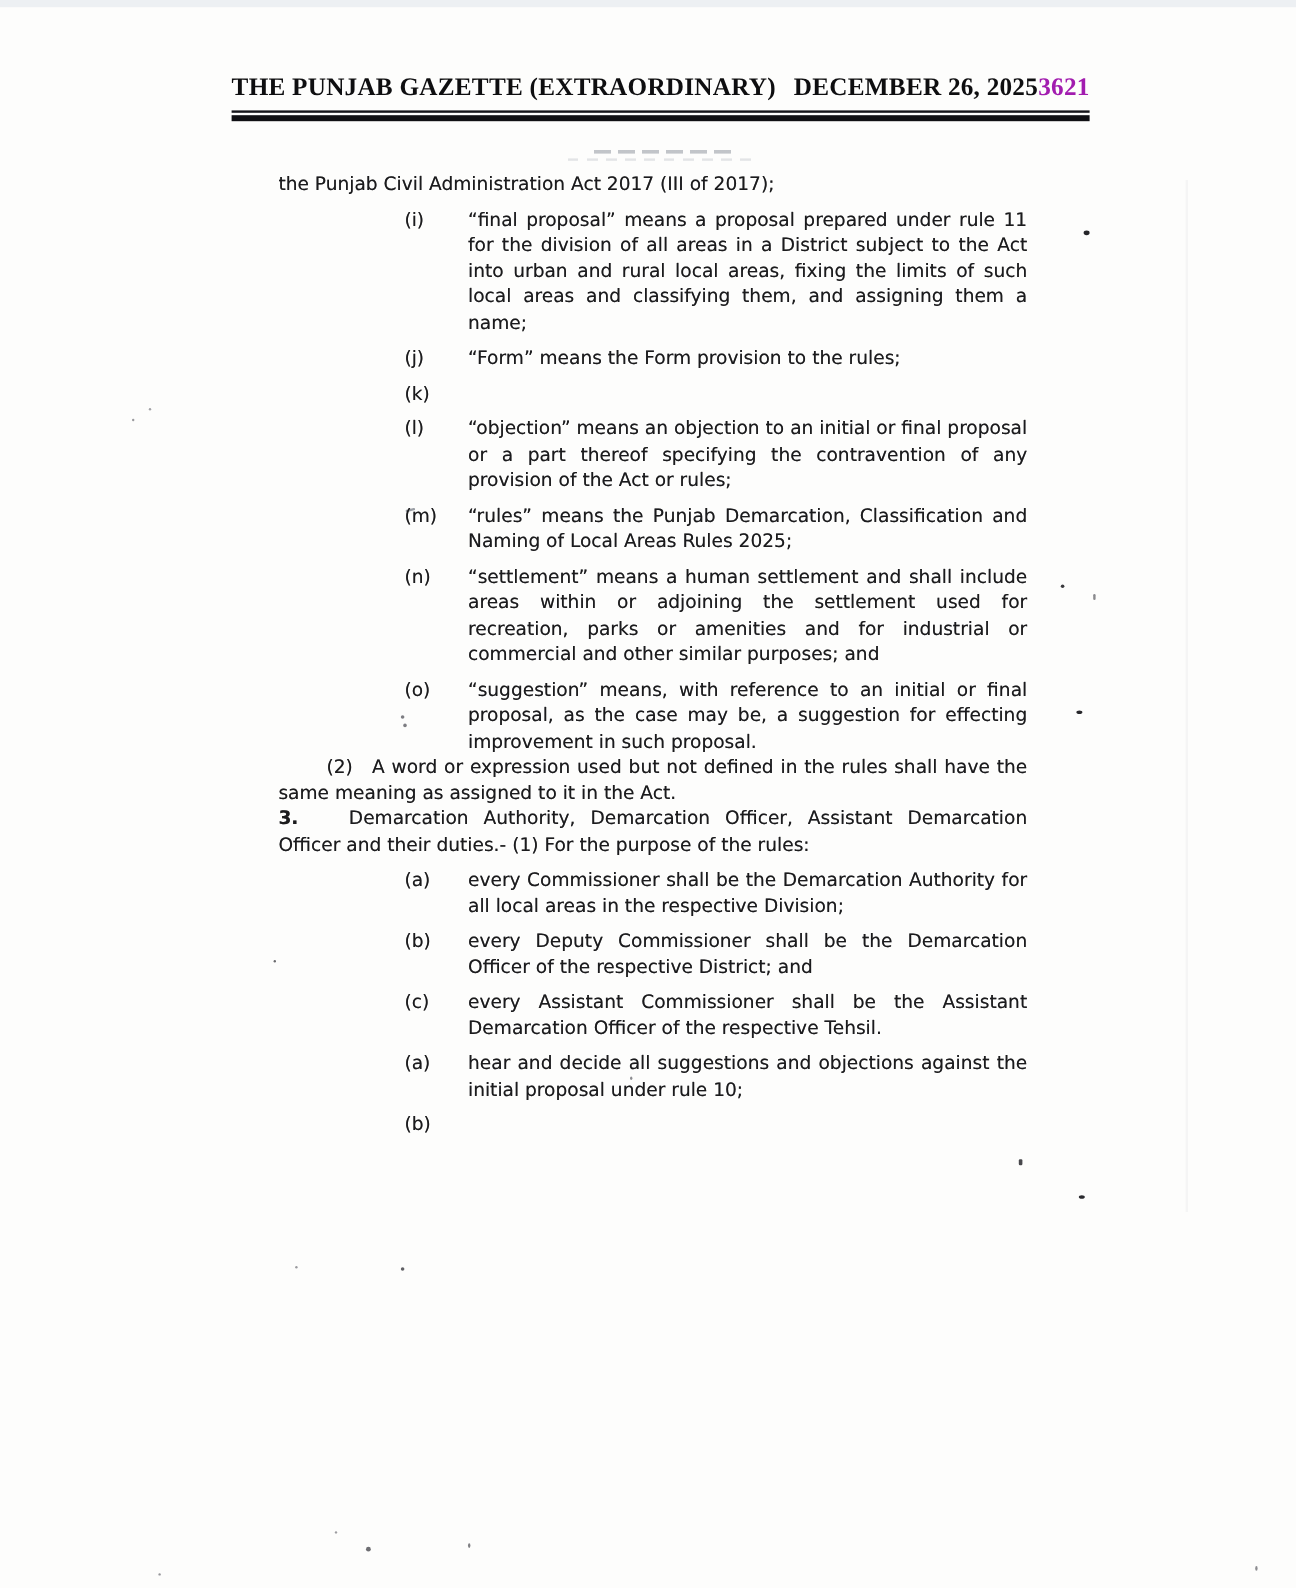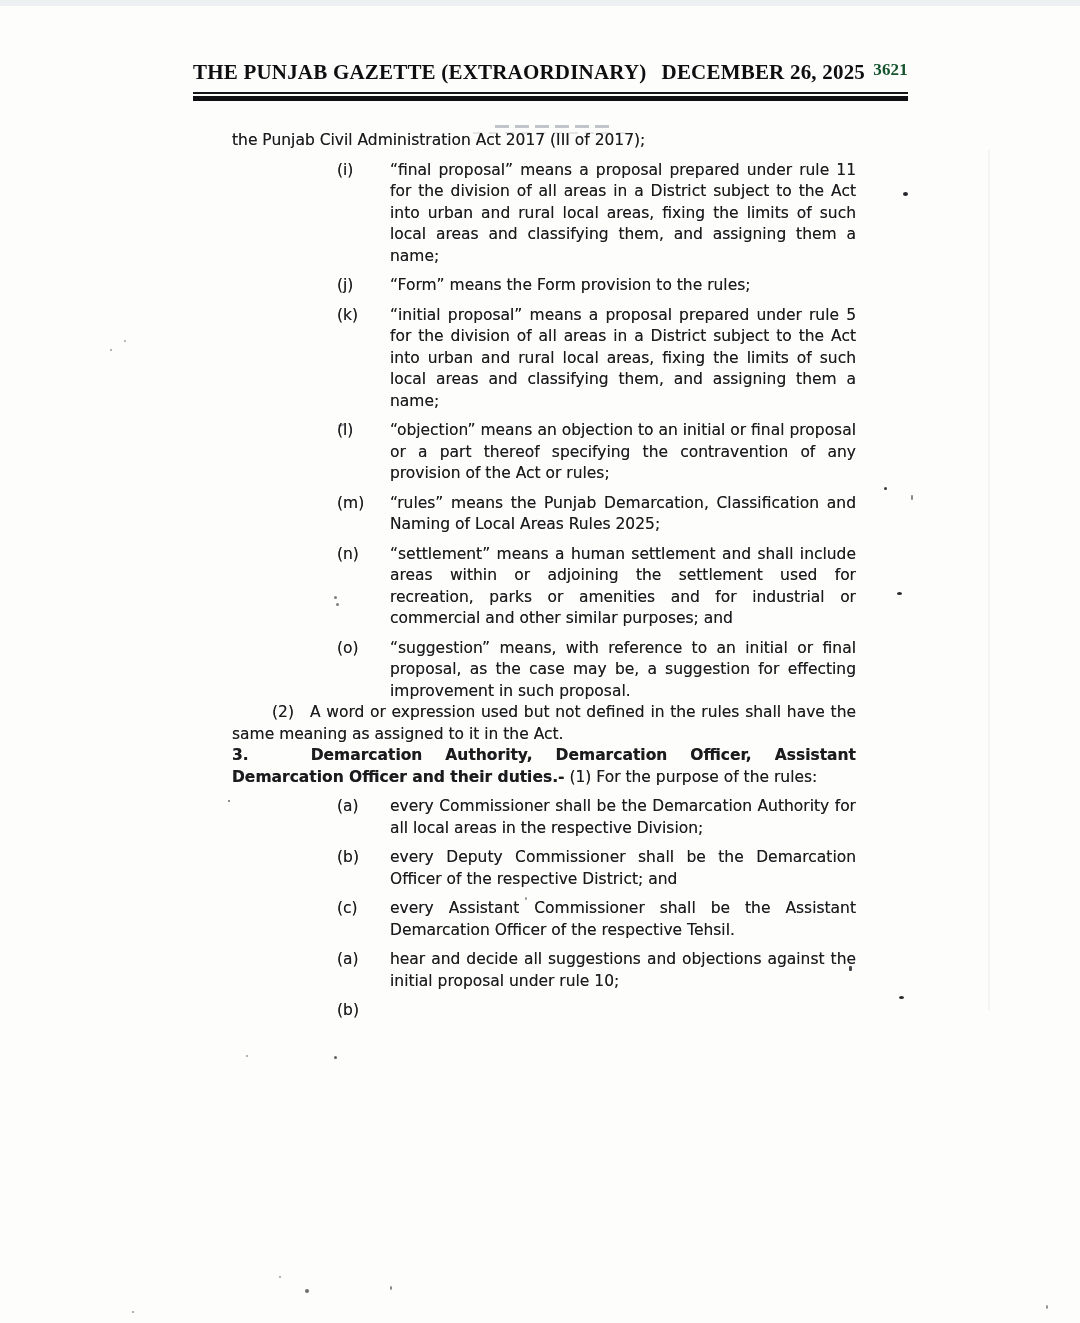--- a/index.html
+++ b/index.html
@@ -20,45 +20,45 @@
     position:absolute; left:193px; top:60px; width:715px; height:28px;
     font-family:"Liberation Serif", serif;
     font-weight:bold; font-size:21px; color:#0e0e10;
     letter-spacing:0.2px;
     white-space:nowrap;
   }
   .hdr-date { margin-left:15px; }
   .hdr-page {
     position:absolute; right:0; top:0;
     font-family:"Liberation Serif", serif;
-    font-weight:bold; font-size:17px; color:#14532d;
+    font-weight:bold; font-size:21px; color:#a21caf;
   }
   .header-rule { position:absolute; left:193px; top:92px; width:715px; }
   .rule-thin  { height:2px; background:#15151a; }
   .rule-thick { height:5px; background:#101014; margin-top:2px; }
 
   
   .content {
-    position:absolute; left:232px; top:130px; width:624px;
+    position:absolute; left:232px; top:143px; width:624px;
     font-size:15.5px; line-height:21.5px;
     text-shadow:0 0 0.4px rgba(25,25,28,0.6);
   }
   .content p { margin:0; }
   .cont {
     margin-left:158px; width:466px;
     text-align:justify;
   }
   .def { display:flex; margin-top:8px; }
   .def .lbl { flex:0 0 53px; margin-left:105px; }
   .def .txt { width:466px; text-align:justify; }
   .c2 { margin-top:11px; text-indent:40px; text-align:justify; }
   .c2lbl { margin-right:16px; }
   .sec3 { margin-top:11px; text-align:justify; }
   .secnum { font-weight:bold; margin-right:42px; }
-  .b { font-weight:bold;margin-left:20px; }
+  .b { font-weight:normal; }
   .sub2 { margin-top:11px; text-indent:48px; }
   .s2lbl { margin-right:18px; }
 
   
   .speck { position:absolute; border-radius:50%; }
   .dash-smudge {
     position:absolute; left:495px; top:125px; width:120px; height:3px;
     background:repeating-linear-gradient(90deg,#aeb2b8 0 14px, transparent 14px 20px);
     opacity:0.75;
   }
@@ -119,21 +119,20 @@
     <div class="def">
       <span class="lbl">(i)</span>
       <span class="txt">“final proposal” means a proposal prepared under rule 11 for the division of all areas in a District subject to the Act into urban and rural local areas, fixing the limits of such local areas and classifying them, and assigning them a name;</span>
     </div>
     <div class="def">
       <span class="lbl">(j)</span>
       <span class="txt">“Form” means the Form provision to the rules;</span>
     </div>
     <div class="def">
       <span class="lbl">(k)</span>
-      <span class="txt">“initial proposal” means a proposal prepared under rule 5 for the division of all areas in a District subject to the Act into urban and rural local areas, fixing the limits of such local areas and classifying them, and assigning them a name;</span>
     </div>
     <div class="def">
       <span class="lbl">(l)</span>
       <span class="txt">“objection” means an objection to an initial or final proposal or a part thereof specifying the contravention of any provision of the Act or rules;</span>
     </div>
     <div class="def">
       <span class="lbl">(m)</span>
       <span class="txt">“rules” means the Punjab Demarcation, Classification and Naming of Local Areas Rules 2025;</span>
     </div>
     <div class="def">

